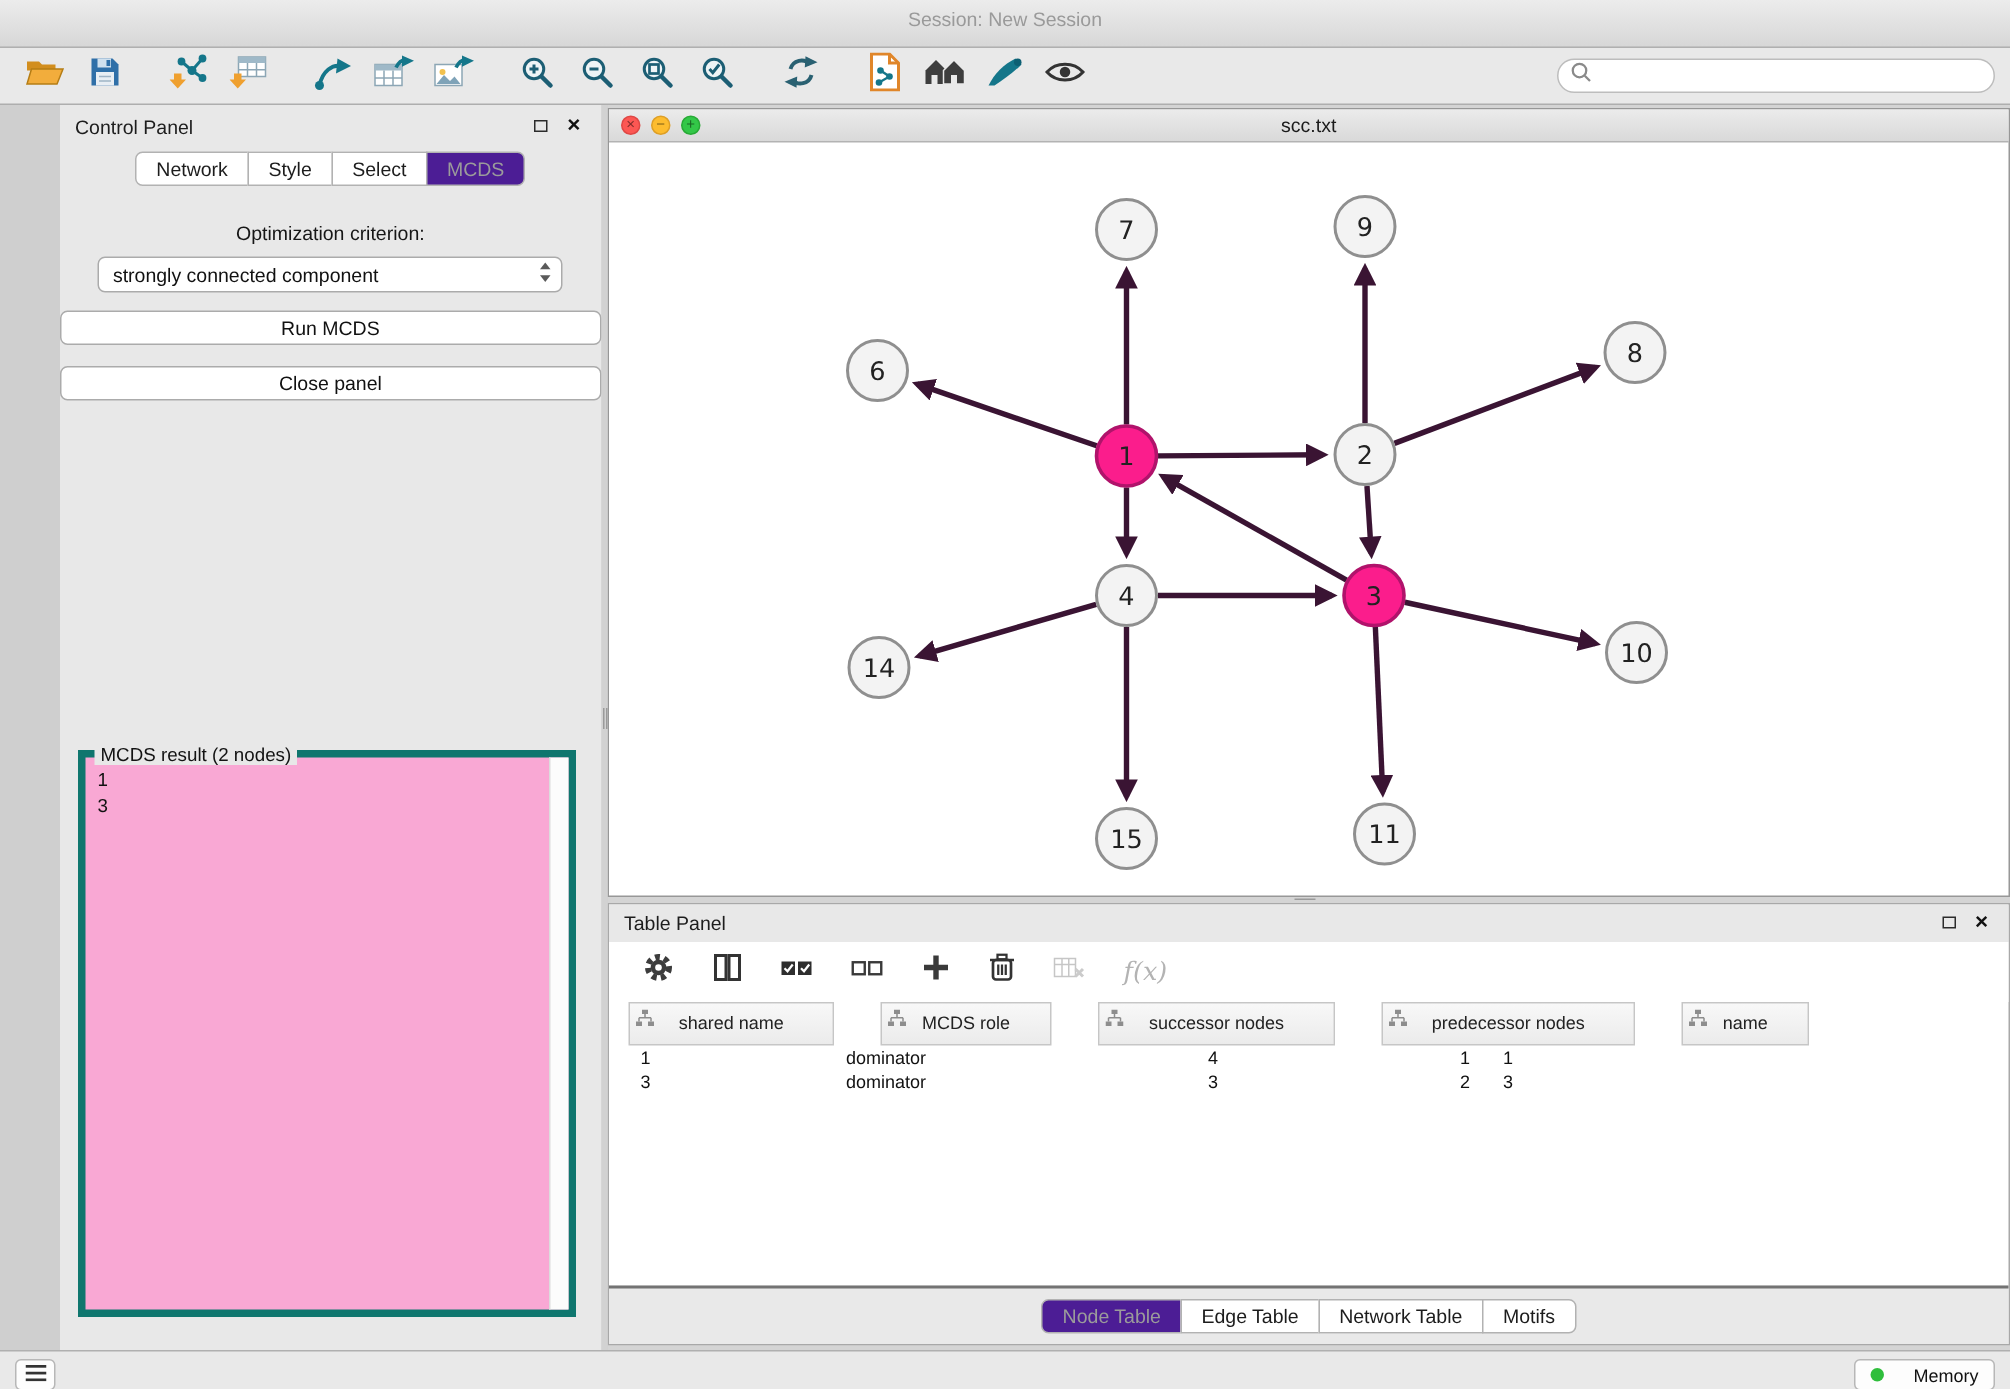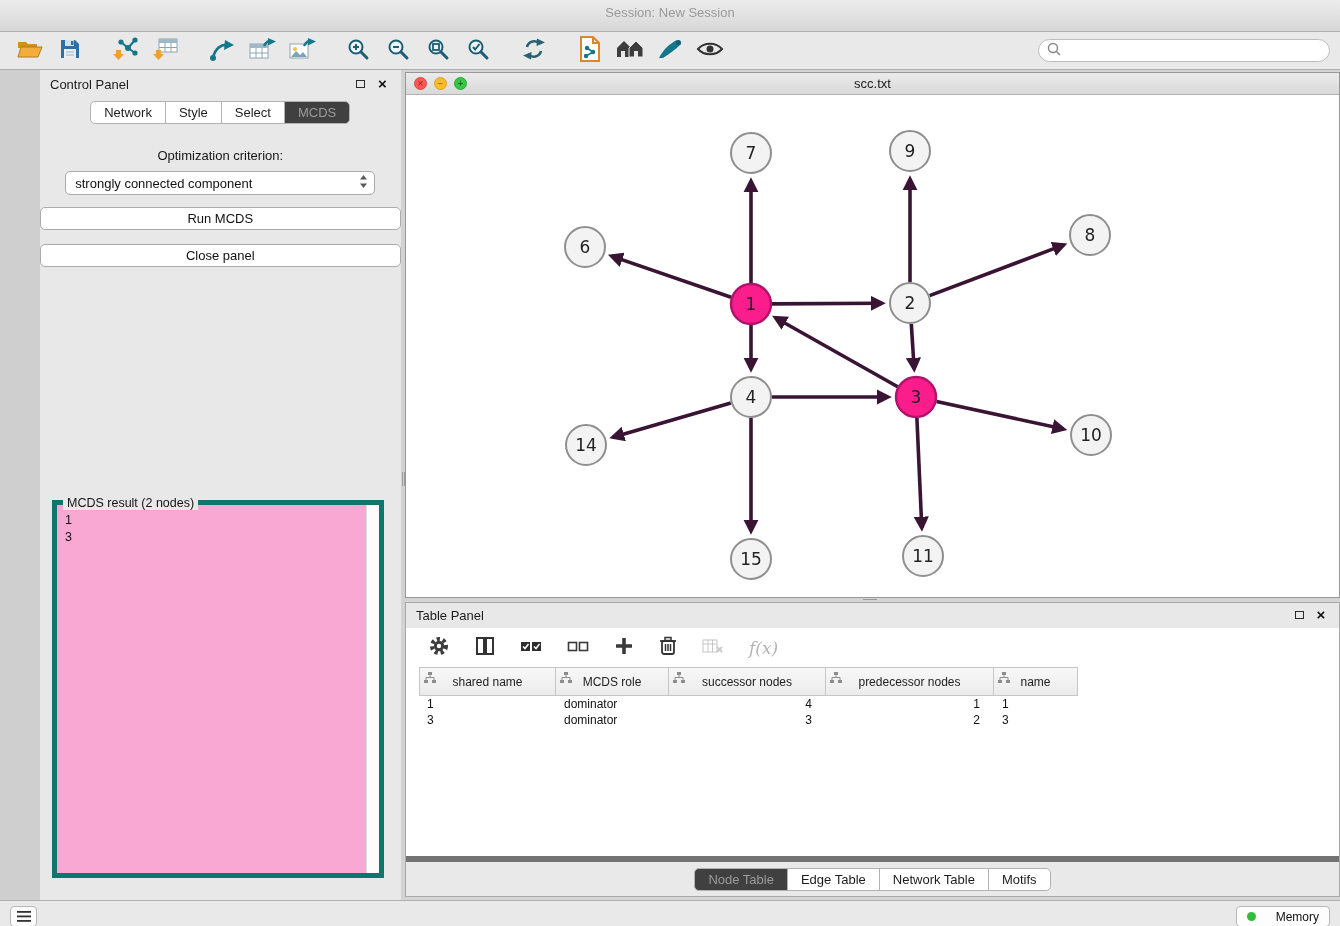--- a/index.html
+++ b/index.html
@@ -30,21 +30,21 @@
   .panel-header { height:28px; display:flex; align-items:center; padding:0 10px; font-size:13px; color:#1d1d1d; }
   .panel-header .ph-title { flex:1; }
   .ph-btn { width:16px; height:16px; display:flex; align-items:center; justify-content:center; margin-left:6px; cursor:default; }
   .float-sq { width:9px; height:8px; border:1.5px solid #2b2b2b; display:block; }
   .ph-close { font-size:15px; font-weight:bold; color:#111; line-height:14px; }
 
   .seg-tabs { display:flex; justify-content:center; }
   .seg-tab { background:#fff; border:1px solid #b2b2b2; padding:3px 13px; font-size:13px; color:#1c1c1c; margin-left:-1px; white-space:nowrap; }
   .seg-tab:first-child { border-radius:5px 0 0 5px; margin-left:0; }
   .seg-tab:last-child { border-radius:0 5px 5px 0; }
-  .seg-tab.active { background:#404040; color:#9b9b9b; }
+  .seg-tab.active { background:#4c1d95; color:#9b9b9b; }
   .control-panel .seg-tabs { margin-top:3px; }
 
   .opt-label { text-align:center; font-size:13px; color:#161616; margin-top:24px; }
   .dropdown { width:310px; height:24px; margin:8px auto 0; background:#fff; border:1px solid #ababab; border-radius:5px;
               display:flex; align-items:center; padding:0 6px 0 9px; font-size:13px; color:#111; }
   .dropdown .dd-text { flex:1; }
   .btn-row { display:flex; justify-content:center; gap:14px; margin-top:12px;flex-direction:column; }
   .cp-btn { background:#fff; border:1px solid #ababab; border-radius:5px; height:23px; padding:0 15px; font-size:13px;
             color:#111; font-family:"Liberation Sans",sans-serif; }
 
@@ -68,33 +68,33 @@
   .hsplit-handle { position:absolute; left:458px; top:1px; width:14px; height:2px; border-top:1px solid #9a9a9a; }
 
   
   .table-panel { width:935px; height:295px; background:#fff; border:1px solid #a8a8a8; display:flex; flex-direction:column; }
   .table-panel .panel-header { background:#e8e8e8; }
   .tp-toolbar { height:45px; background:#fff; display:flex; align-items:center; gap:25px; padding-left:22px; }
   .tp-icon { display:flex; align-items:center; justify-content:center; cursor:default; }
   .fx { font-family:"DejaVu Serif", serif; font-style:italic; font-size:17px; color:#b3b3b3; }
 
   .table-wrap { margin:0 8px 0 13px; }
-  .table-header-row { display:grid; grid-template-columns:137px 113px 157px 168px 84px 1fr; height:29px; }
+  .table-header-row { display:grid; grid-template-columns:137px 113px 157px 168px 84px 1fr; height:29px;gap:32px; }
   .th { position:relative; background:linear-gradient(#f8f8f8,#ebebeb); border:1px solid #c6c6c6; margin-left:-1px;
         display:flex; align-items:center; justify-content:center; font-size:12px; color:#222; }
   .th:first-child { margin-left:0; }
   .th-icon { position:absolute; left:4px; top:4px; }
   .th-fill { background:transparent; }
   .tr { display:grid; grid-template-columns:137px 113px 157px 168px 84px 1fr; height:16px; }
   .td { font-size:12px; color:#111; line-height:16px; overflow:hidden; }
   .td.align-left { padding-left:8px; text-align:left; }
   .td.align-right { padding-right:14px; text-align:right; }
   .table-body { min-height:160px; background:#fff; }
 
-  .tp-footer { margin-top:auto; background:#e9e9e9; border-top:6px solid #737373; height:44px;
+  .tp-footer { margin-top:auto; background:#e9e9e9; border-top:2px solid #737373; height:44px;
                display:flex; align-items:center; justify-content:center; }
 
   
   .statusbar { height:32px; background:#e9e9e9; border-top:1px solid #b0b0b0; display:flex; align-items:center;
                justify-content:space-between; padding:0 10px; }
   .hamburger-btn { width:27px; height:21px; background:#fdfdfd; border:1px solid #b7b7b7; border-radius:4px;
                    display:flex; align-items:center; justify-content:center; }
   .memory-btn { height:21px; background:#fdfdfd; border:1px solid #b7b7b7; border-radius:4px; display:flex;
                 align-items:center; gap:20px; padding:0 10px; font-size:12px; color:#111; }
   .green-dot { width:9px; height:9px; border-radius:50%; background:#2fbe3c; display:inline-block; }

